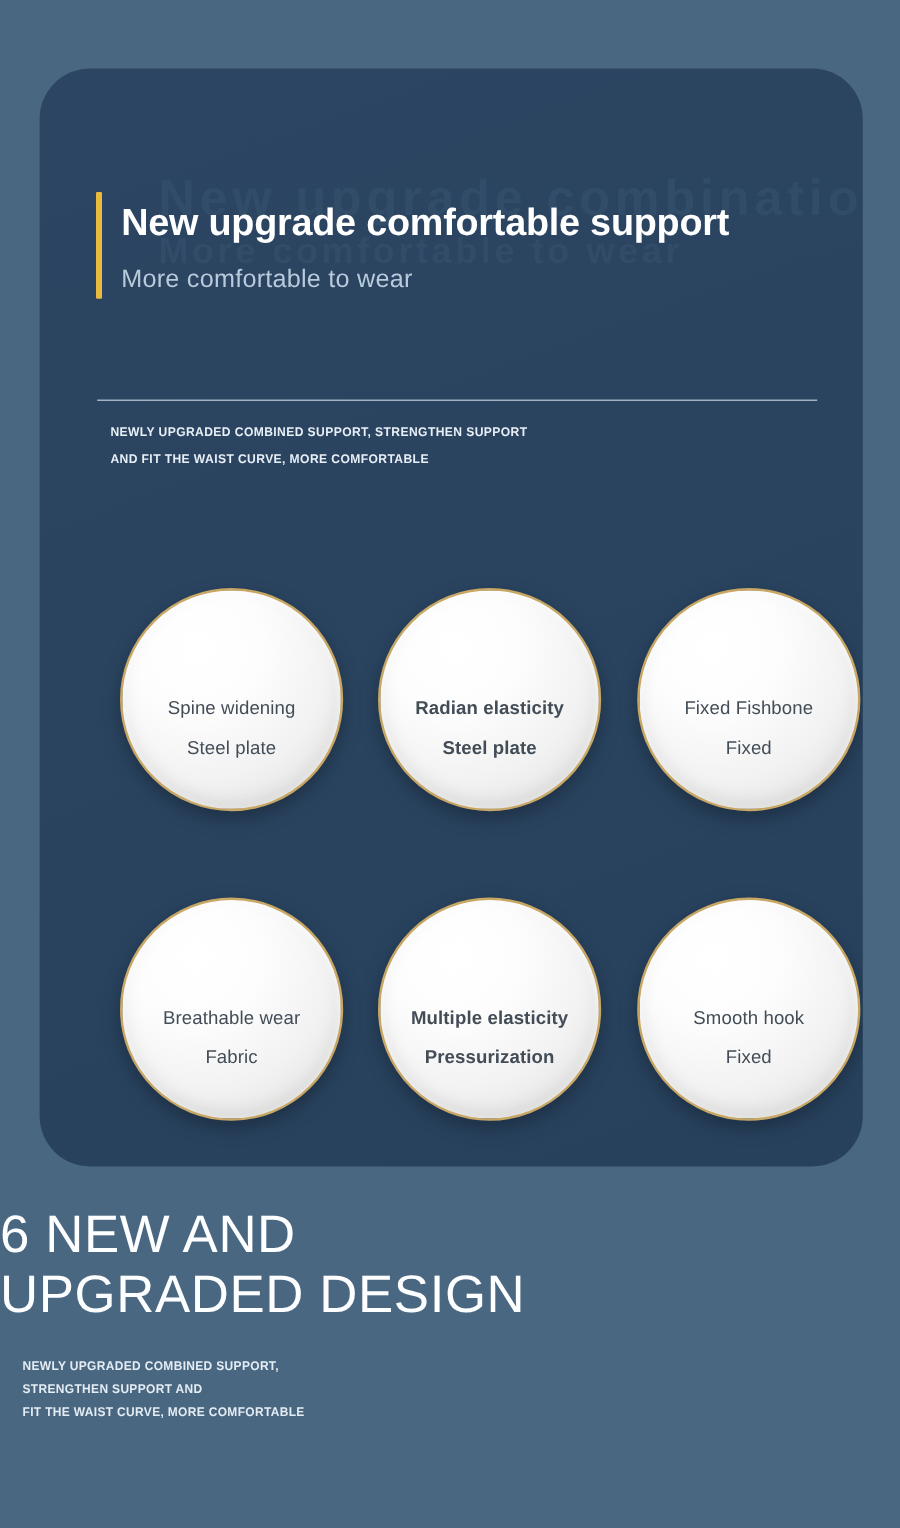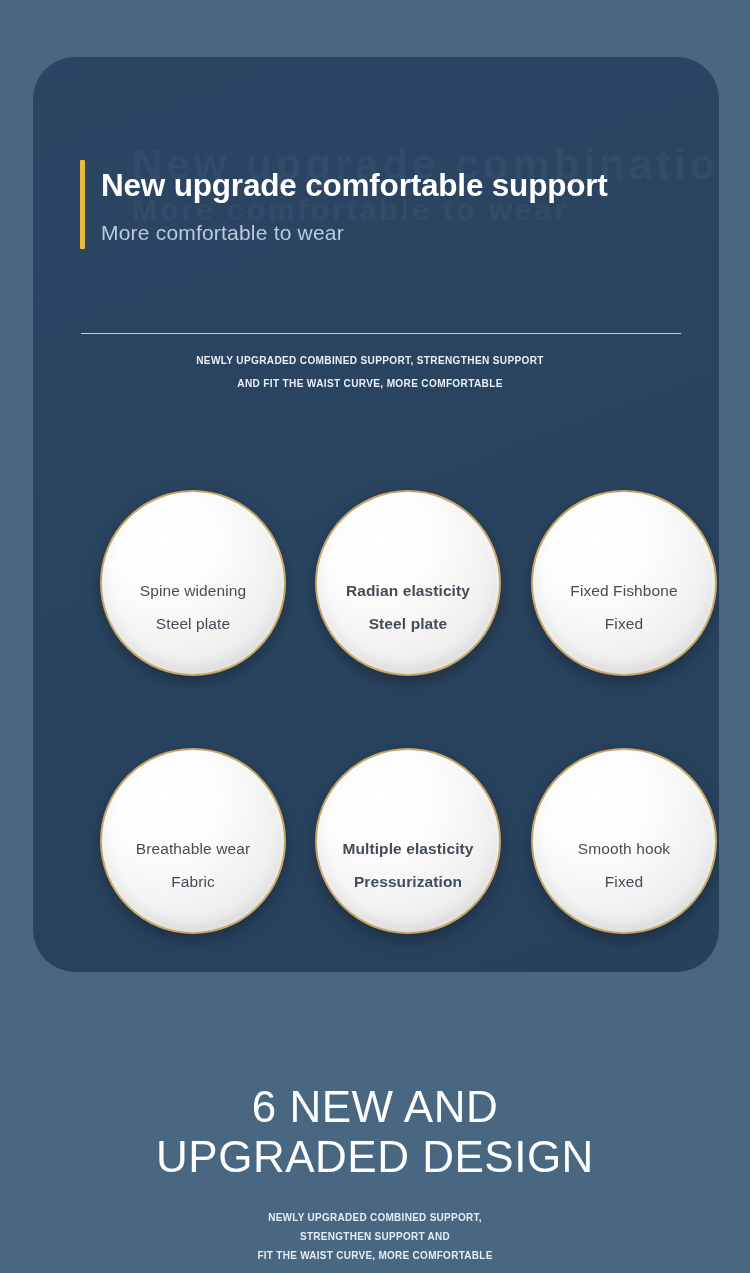--- a/index.html
+++ b/index.html
@@ -99,24 +99,23 @@
     position: absolute;
     left: 1px;
     top: 184px;
     width: 600px;
     height: 1px;
     background: rgba(226, 236, 245, 0.82);
   }
 
   #header-caption {
     position: absolute;
-    left: 2px;
+    left: 12px;
     top: 200px;
     width: 600px;
-    text-align: center;
   }
   #header-caption .cap-line {
     font-size: 10.5px;
     font-weight: 700;
     color: #e8eff6;
     letter-spacing: 0.35px;
     line-height: 23px;
     text-transform: uppercase;
     transform: scaleX(0.96);
     transform-origin: left center;
@@ -174,23 +173,23 @@
   .r1 { top: 433px; }
   .r2 { top: 691px; }
   .c1 { left: 67px; }
   .c2 { left: 282px; font-weight: bold; }
   .c3 { left: 498px; }
 
   
   #bottom-section {
     position: absolute;
     left: 0;
-    top: 1082px;
+    top: 1004px;
     width: 750px;
-    text-align: center;
+    text-align: left;
   }
 
   #bottom-heading {
     font-size: 44px;
     font-weight: 300;
     color: #fdfeff;
     letter-spacing: 0.5px;
     line-height: 50px;
     text-transform: uppercase;
   }

